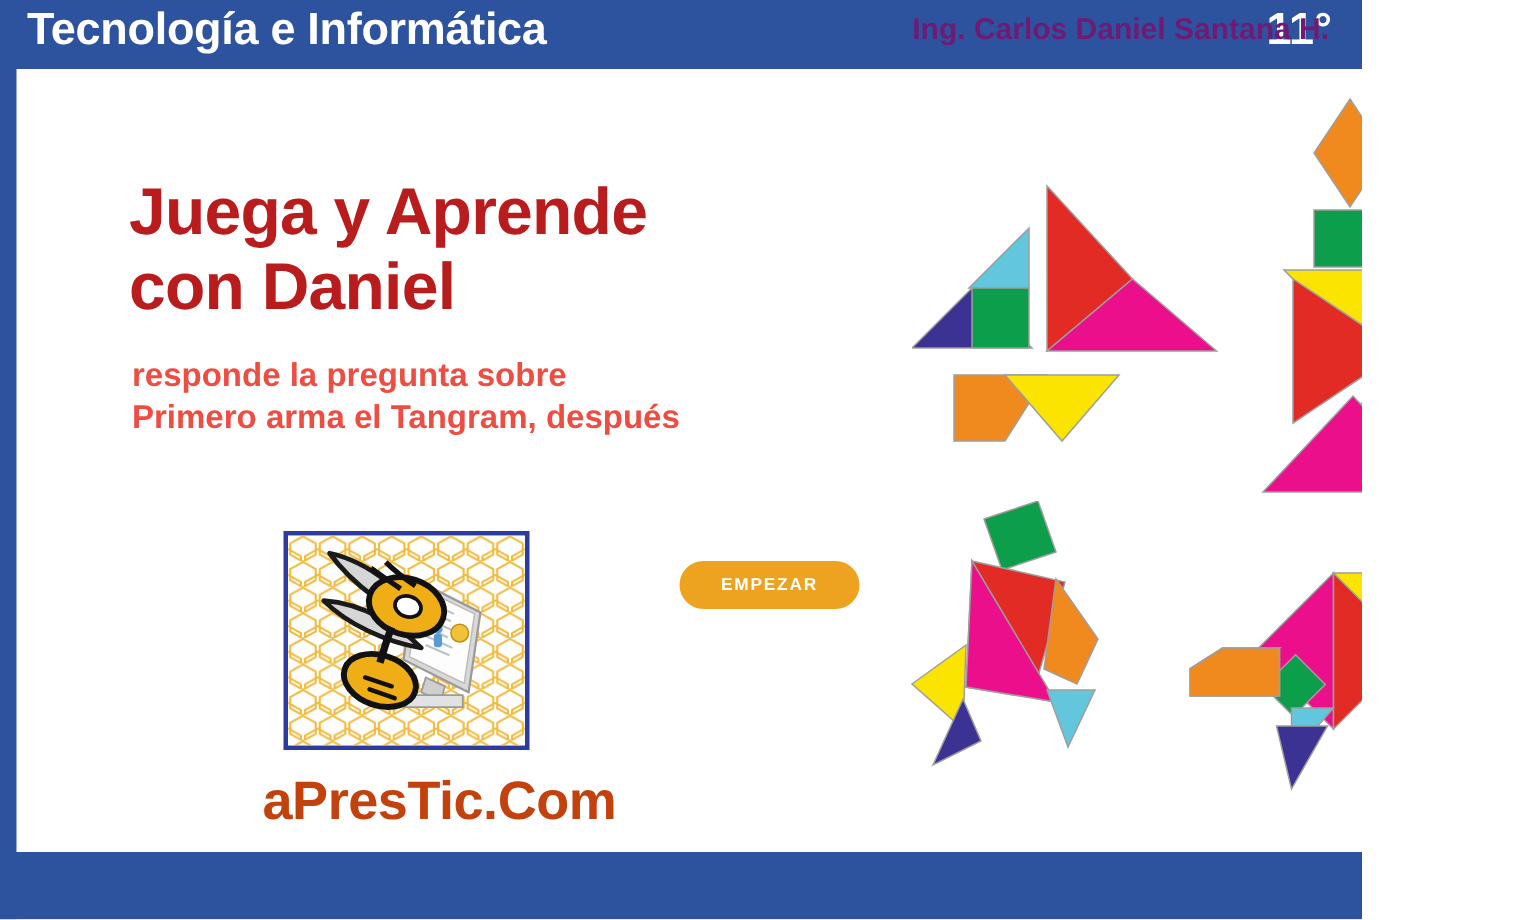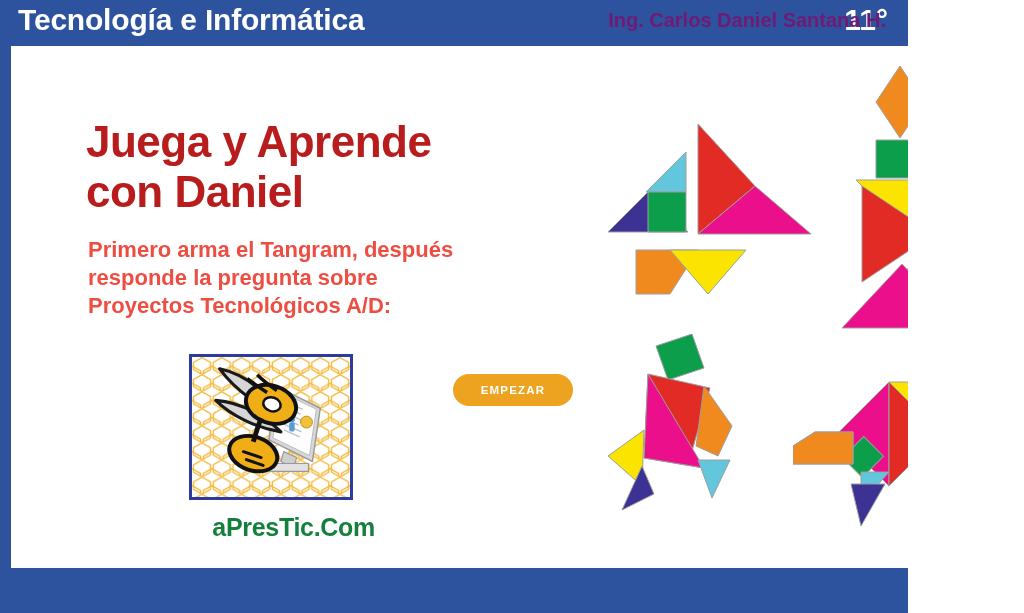--- a/index.html
+++ b/index.html
@@ -121,22 +121,22 @@
     overflow: hidden;
   }
   .logo-svg { display: block; width: 100%; height: 100%; }
 
   .logo-caption {
     position: absolute;
     left: 175px;
     top: 513px;
     width: 200px;
     text-align: right;
-    color: #15803d;
-    font-size: 25px;
+    color: #c2410c;
+    font-size: 36px;
     font-weight: bold;
     letter-spacing: -0.3px;
   }
 
   
   .start-button {
     position: absolute;
     left: 453px;
     top: 374px;
     width: 120px;
@@ -175,23 +175,22 @@
 
   <div class="frame-left"></div>
   <div class="frame-right"></div>
 
   <div class="main-title">
     <div>Juega y Aprende</div>
     <div>con Daniel</div>
   </div>
 
   <div class="subtitle">
+    <div>responde la pregunta sobre</div>
     <div>Primero arma el Tangram, después</div>
-    <div>responde la pregunta sobre</div>
-    <div>Proyectos Tecnológicos A/D:</div>
   </div>
 
   <div class="logo-wrap">
     <div class="logo-box">
       <svg class="logo-svg" viewBox="0 0 160 142">
         <defs>
           <pattern id="honeycomb" width="20" height="17.32" patternUnits="userSpaceOnUse">
             <g fill="none" stroke="#F2B93C" stroke-width="1.4">
               <polygon points="10,0.6 18.6,5.4 18.6,12.9 10,17.7 1.4,12.9 1.4,5.4"></polygon>
               <polygon points="0,9.26 8.6,14.06 8.6,21.56 0,26.36 -8.6,21.56 -8.6,14.06"></polygon>

